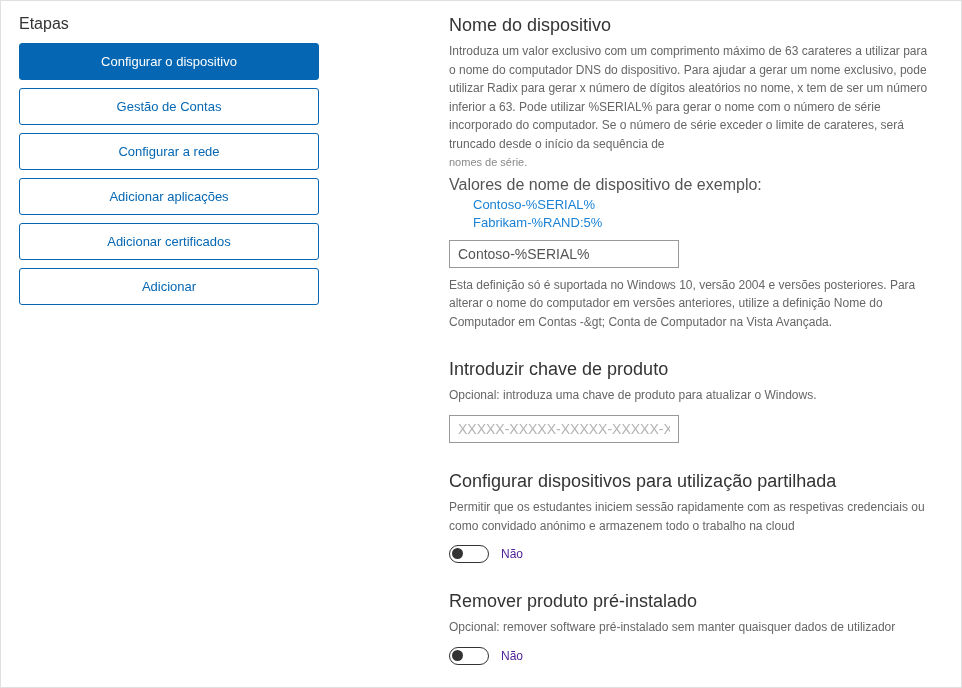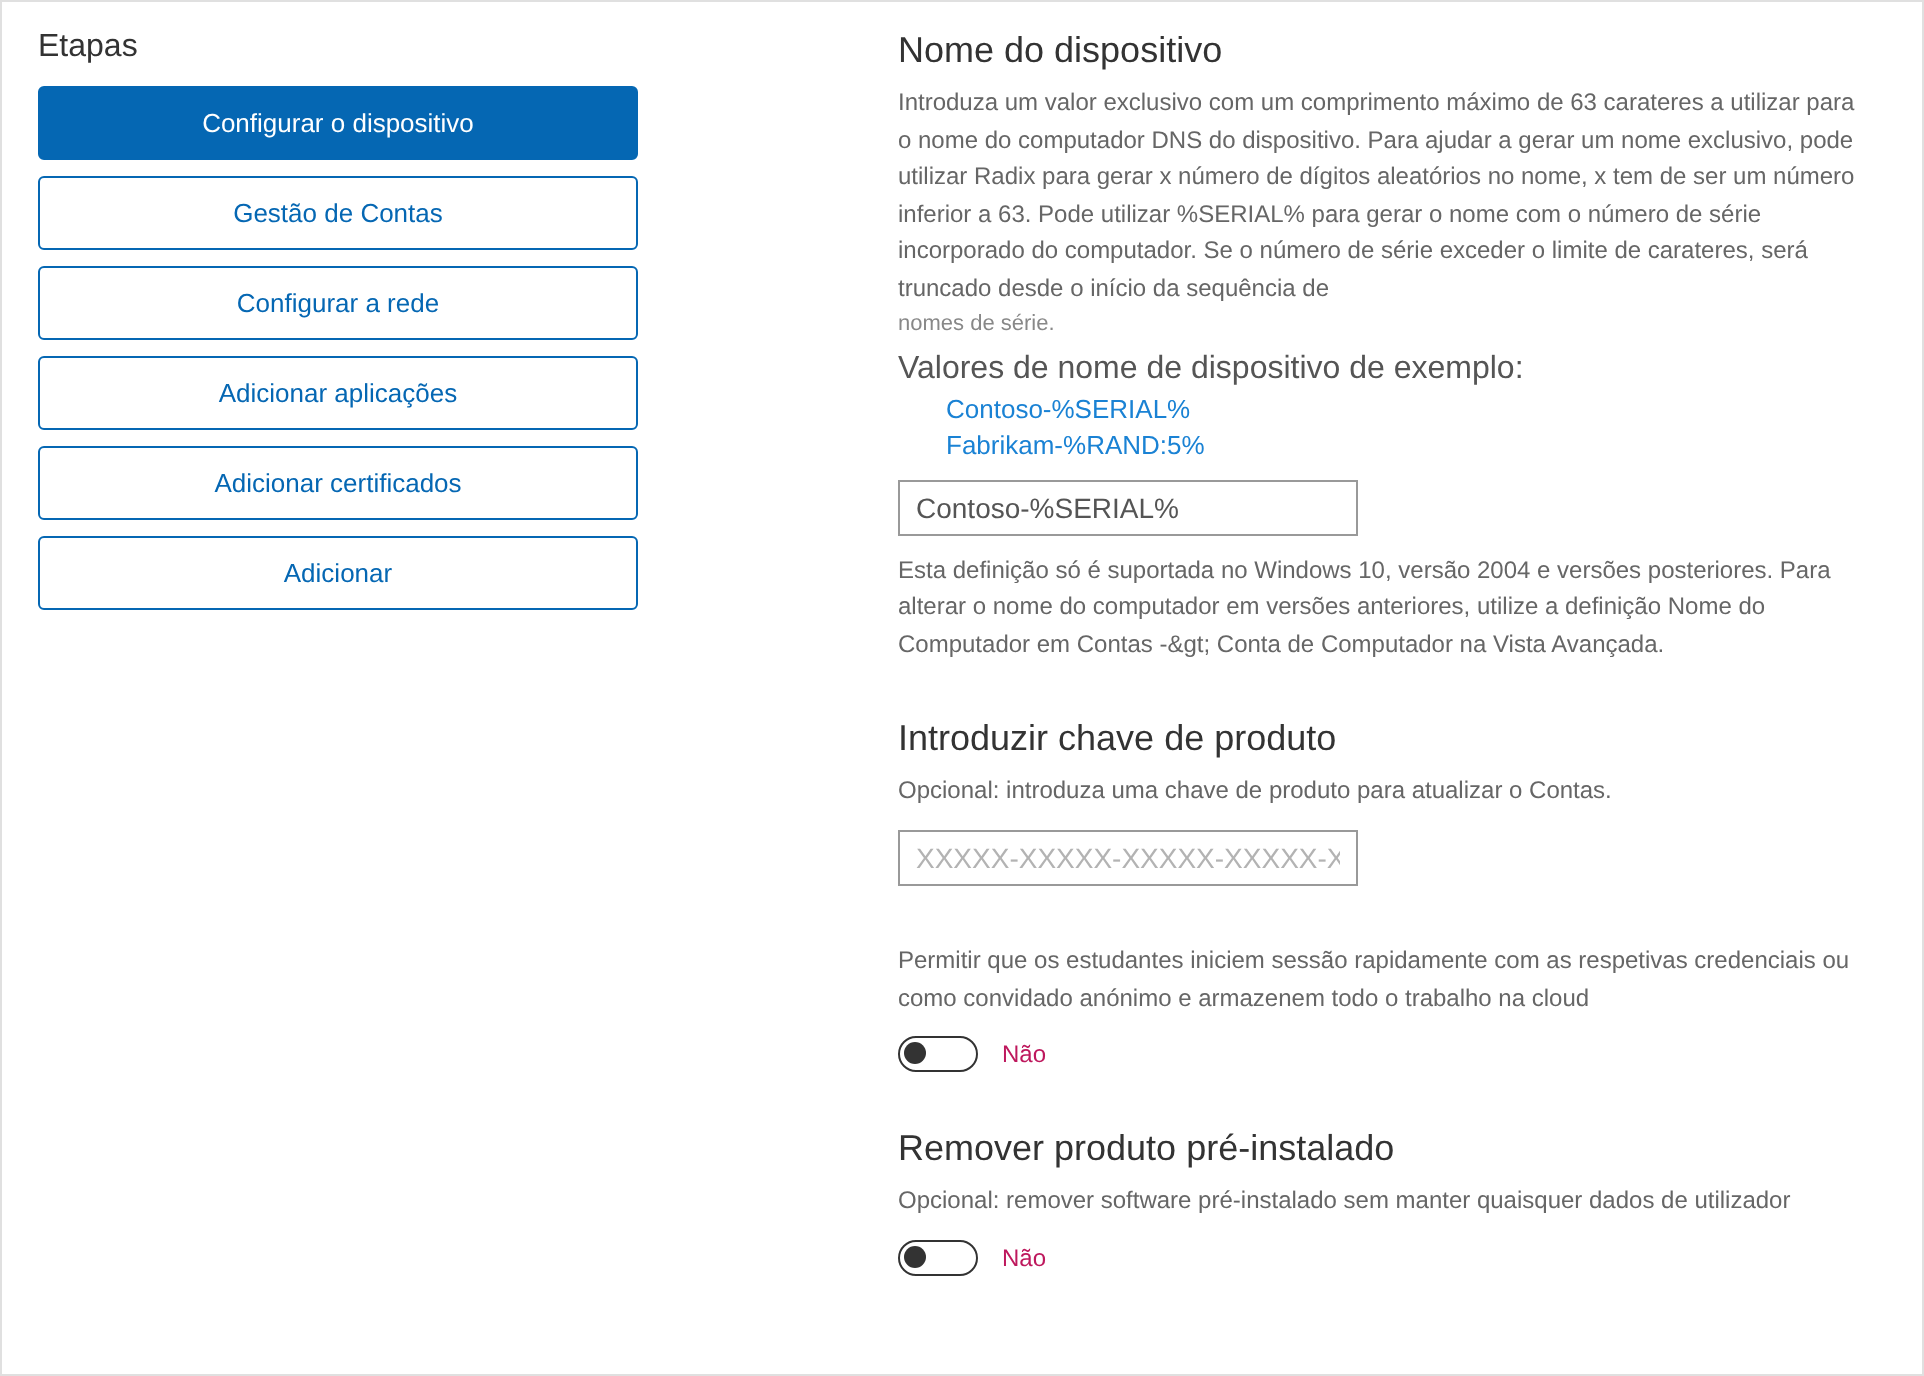--- a/index.html
+++ b/index.html
@@ -110,21 +110,21 @@
       position: absolute;
       left: 2px;
       top: 2px;
       width: 11px;
       height: 11px;
       background: #333;
       border-radius: 50%;
     }
     .toggle-label {
       font-size: 12px;
-      color: #be185d;
+      color: #4c1d95;
       text-align: right;
     }
   </style>
 </head>
 <body>
 
 <div class="sidebar">
   <div class="sidebar-title">Etapas</div>
   <button class="step-btn active">Configurar o dispositivo</button>
   <button class="step-btn">Gestão de Contas</button>
@@ -142,25 +142,26 @@
     <div class="small-text" style="margin-top:2px;">nomes de série.</div>
     <div class="example-label">Valores de nome de dispositivo de exemplo:</div>
     <div class="example-val">Contoso-%SERIAL%</div>
     <div class="example-val">Fabrikam-%RAND:5%</div>
     <input type="text" class="text-input" value="Contoso-%SERIAL%" style="">
     <div class="note">Esta definição só é suportada no Windows 10, versão 2004 e versões posteriores. Para alterar o nome do computador em versões anteriores, utilize a definição Nome do Computador em Contas -&amp;gt; Conta de Computador na Vista Avançada.</div>
   </div>
 
   <div class="section">
     <div class="section-title">Introduzir chave de produto</div>
-    <div class="section-desc">Opcional: introduza uma chave de produto para atualizar o Contas.</div>
+    <div class="section-desc">Opcional: introduza uma chave de produto para atualizar o Windows.</div>
     <input type="text" class="text-input" placeholder="XXXXX-XXXXX-XXXXX-XXXXX-XXXXX" style="">
   </div>
 
   <div class="section">
+    <div class="section-title">Configurar dispositivos para utilização partilhada</div>
     <div class="section-desc">Permitir que os estudantes iniciem sessão rapidamente com as respetivas credenciais ou como convidado anónimo e armazenem todo o trabalho na cloud</div>
     <div class="toggle-row">
       <div class="toggle">
         <div class="toggle-knob"></div>
       </div>
       <span class="toggle-label">Não</span>
     </div>
   </div>
 
   <div class="section" style="margin-bottom:0;">

